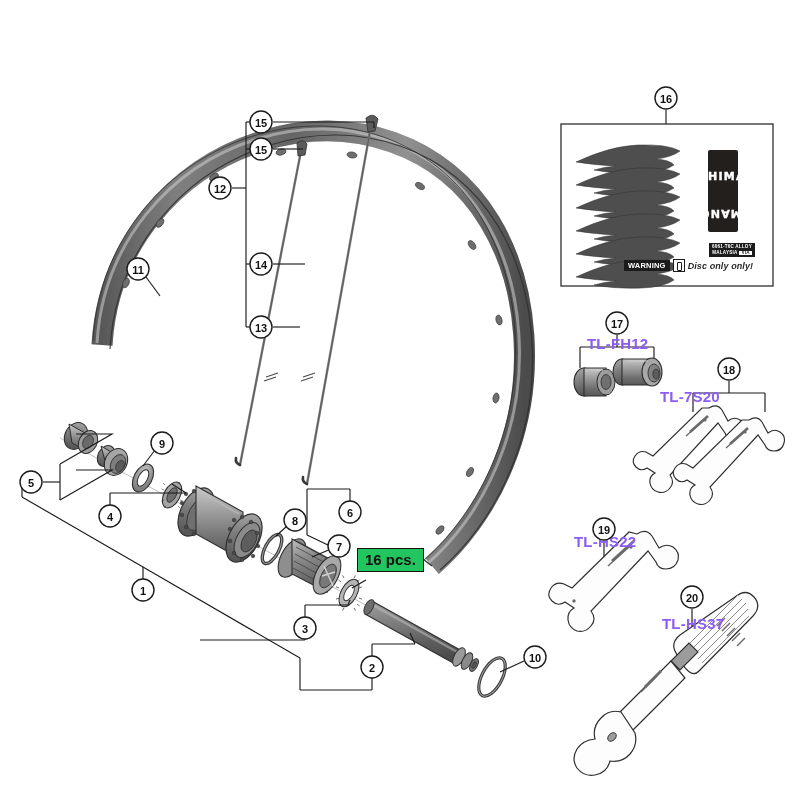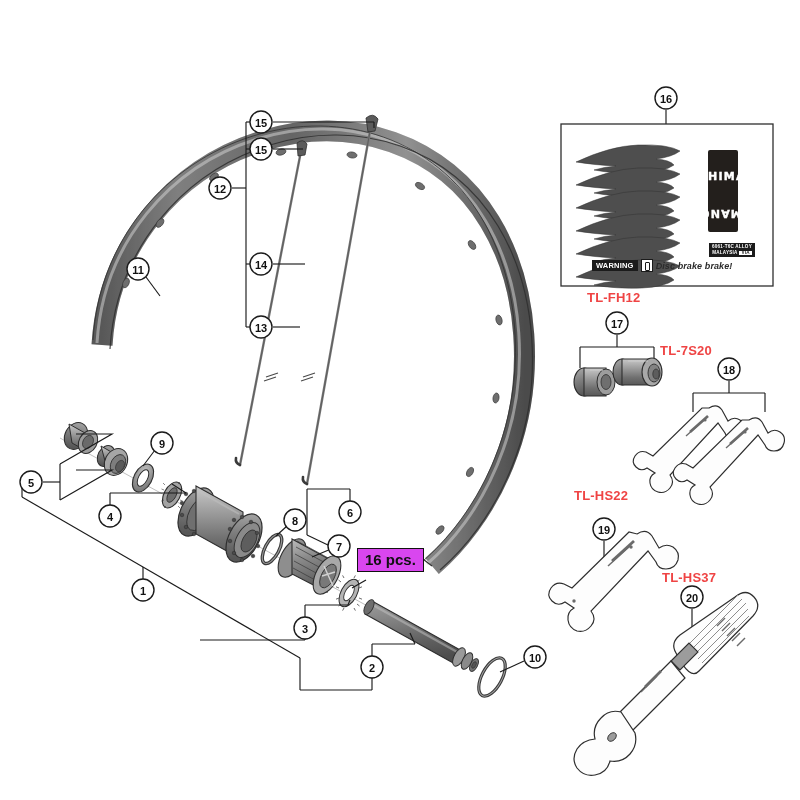--- a/index.html
+++ b/index.html
@@ -2,25 +2,25 @@
 <html><head>
 <meta charset="utf-8">
 <style>
   html,body{margin:0;padding:0;background:#ffffff;}
   body{width:800px;height:800px;position:relative;overflow:hidden;
        font-family:"Liberation Sans", sans-serif;color:#111;}
   #stage{position:absolute;left:0;top:0;width:800px;height:800px;}
   svg.layer{position:absolute;left:0;top:0;width:800px;height:800px;overflow:visible;}
   .callout-txt{font-family:"Liberation Sans",sans-serif;font-size:11px;font-weight:700;
                fill:#111;text-anchor:middle;dominant-baseline:central;}
-  .tool-label{position:absolute;font-size:13px;font-weight:700;letter-spacing:.2px;
-              color:#ef4444;white-space:nowrap;}
-  .pcs-box{position:absolute;border:1.6px solid #111;background:#d946ef;
+  .tool-label{position:absolute;font-size:15px;font-weight:700;letter-spacing:.2px;
+              color:#8b5cf6;white-space:nowrap;margin-top:45px;}
+  .pcs-box{position:absolute;border:1.6px solid #111;background:#22c55e;
            font-size:15px;font-weight:700;padding:2px 7px 3px 7px;white-space:nowrap;}
-  .warn-box{position:absolute;display:flex;align-items:center;gap:3px;}
+  .warn-box{position:absolute;display:flex;align-items:center;gap:3px;margin-left:32px;}
   .warn-tag{background:#1b1b1b;color:#fff;font-size:7.5px;font-weight:700;
             padding:1px 4px;letter-spacing:.2px;line-height:1.25;}
   .warn-sq{width:10px;height:11px;border:1.3px solid #1b1b1b;display:inline-block;
            position:relative;background:#fff;}
   .warn-sq:after{content:"";position:absolute;left:3px;top:1.5px;width:3px;height:7px;
                  border:1.2px solid #1b1b1b;border-radius:1px;}
   .warn-txt{font-size:9px;color:#2b2b2b;font-style:italic;font-weight:600;letter-spacing:.1px;}
   .shim-block{position:absolute;background:#231f1c;border-radius:2px;}
   .shim-word{position:absolute;font-size:11px;font-weight:700;color:#fff;
              letter-spacing:1.2px;font-family:"DejaVu Sans",sans-serif;
@@ -429,21 +429,21 @@
     <span>6061-T6C ALLOY</span>
     <span style="display:flex;gap:2px;align-items:center;">
       <span>MALAYSIA</span>
       <span class="via">VIA</span>
     </span>
   </div>
 
   <div class="warn-box" style="left:592px;top:259px;">
     <span class="warn-tag">WARNING</span>
     <span class="warn-sq"></span>
-    <span class="warn-txt">Disc brake brake!</span>
+    <span class="warn-txt">Disc only only!</span>
   </div>
 
   <div class="pcs-box" style="left:357px;top:548px;">16 pcs.</div>
 
   <div class="tool-label" style="left:587px;top:290px;">TL-FH12</div>
   <div class="tool-label" style="left:660px;top:343px;">TL-7S20</div>
   <div class="tool-label" style="left:574px;top:488px;">TL-HS22</div>
   <div class="tool-label" style="left:662px;top:570px;">TL-HS37</div>
 
   <svg class="layer" id="callout-layer">

